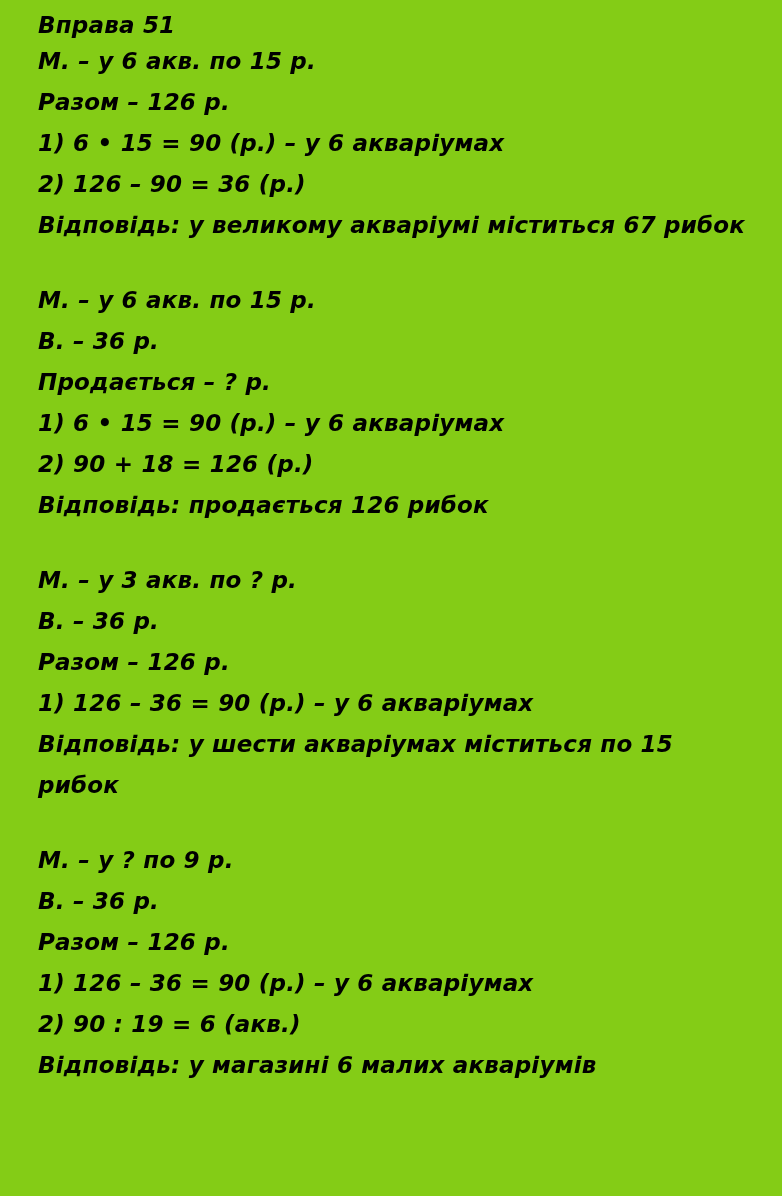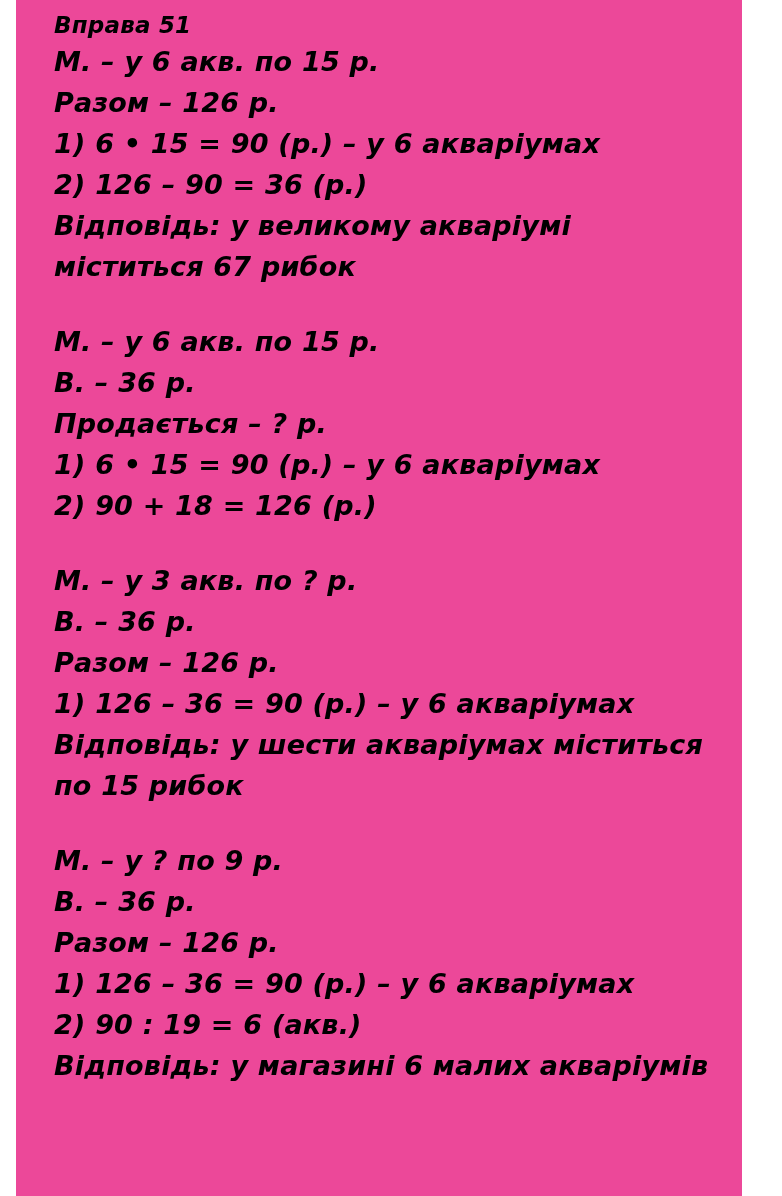--- a/index.html
+++ b/index.html
@@ -6,26 +6,25 @@
     margin: 0;
     padding: 0;
     background: #ffffff;
   }
   body {
     width: 782px;
     min-height: 1196px;
     font-family: "DejaVu Sans", sans-serif;
   }
   .page {
-    width: 726px;
+    width: 782px;
     min-height: 1196px;
     box-sizing: border-box;
     padding: 14px 30px 10px 38px;
-    background: #ec4899;
-    margin-left: 16px;
+    background: #84cc16;
   }
   .title {
     font-family: "DejaVu Sans", sans-serif;
     font-style: italic;
     font-weight: bold;
     font-size: 23px;
     color: #000000;
     line-height: 1.0;
     margin: 0 0 4px 0;
     letter-spacing: 0.2px;
@@ -33,21 +32,21 @@
   .block {
     margin: 0 0 34px 0;
   }
   .block:last-child {
     margin-bottom: 0;
   }
   .line {
     font-family: "DejaVu Sans", sans-serif;
     font-style: italic;
     font-weight: bold;
-    font-size: 27px;
+    font-size: 23px;
     color: #000000;
     line-height: 41px;
     white-space: pre-wrap;
     letter-spacing: 0.2px;
   }
 </style>
 </head>
 <body>
 
 <div class="page">
@@ -61,20 +60,21 @@
     <div class="line">2) 126 – 90 = 36 (р.)</div>
     <div class="line">Відповідь: у великому акваріумі міститься 67 рибок</div>
   </div>
 
   <div class="block">
     <div class="line">М. – у 6 акв. по 15 р.</div>
     <div class="line">В. – 36 р.</div>
     <div class="line">Продається – ? р.</div>
     <div class="line">1) 6 • 15 = 90 (р.) – у 6 акваріумах</div>
     <div class="line">2) 90 + 18 = 126 (р.)</div>
+    <div class="line">Відповідь: продається 126 рибок</div>
   </div>
 
   <div class="block">
     <div class="line">М. – у 3 акв. по ? р.</div>
     <div class="line">В. – 36 р.</div>
     <div class="line">Разом – 126 р.</div>
     <div class="line">1) 126 – 36 = 90 (р.) – у 6 акваріумах</div>
     <div class="line">Відповідь: у шести акваріумах міститься по 15 рибок</div>
   </div>
 

